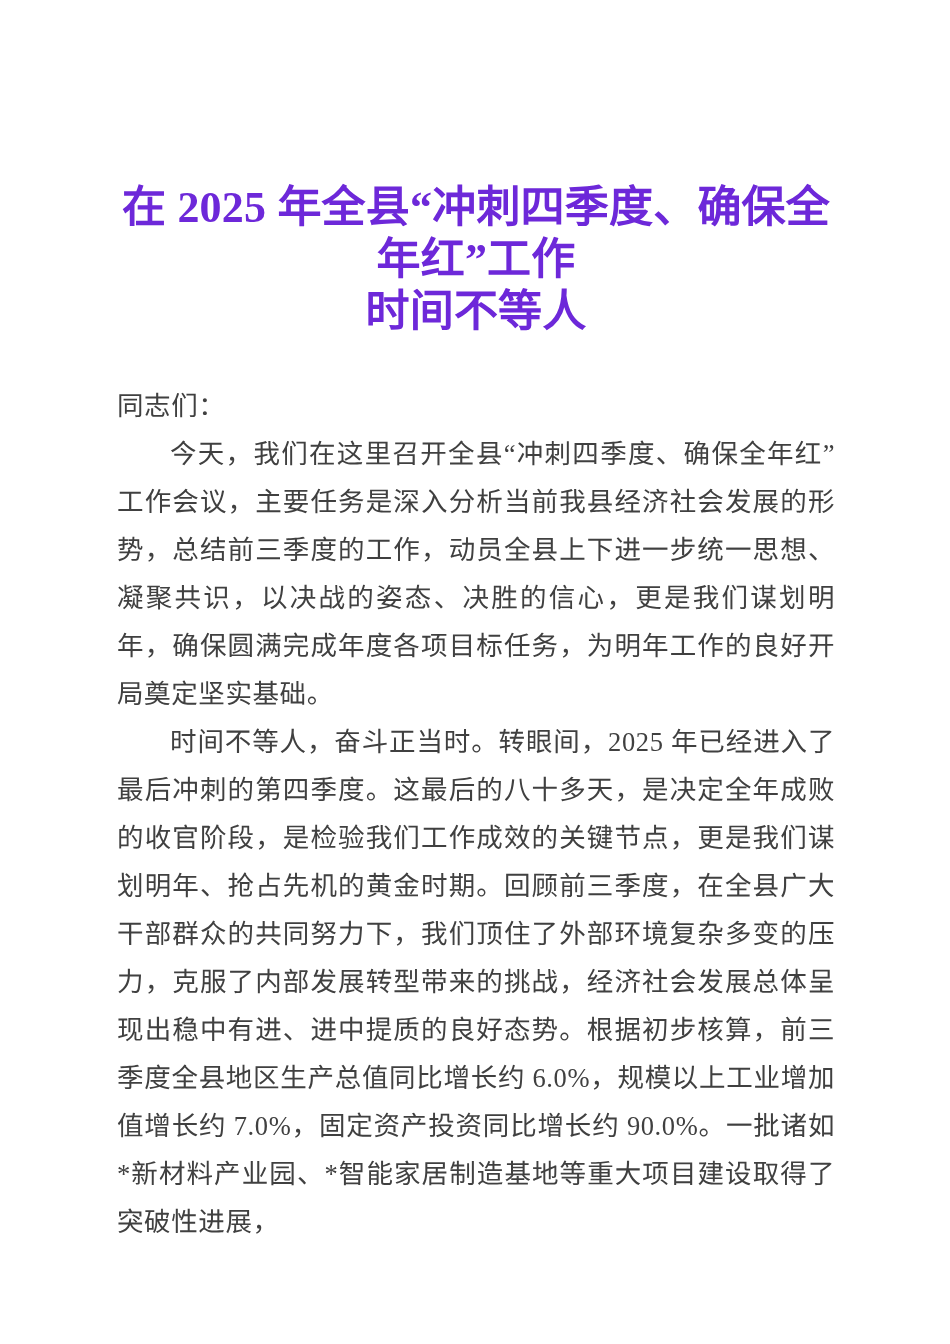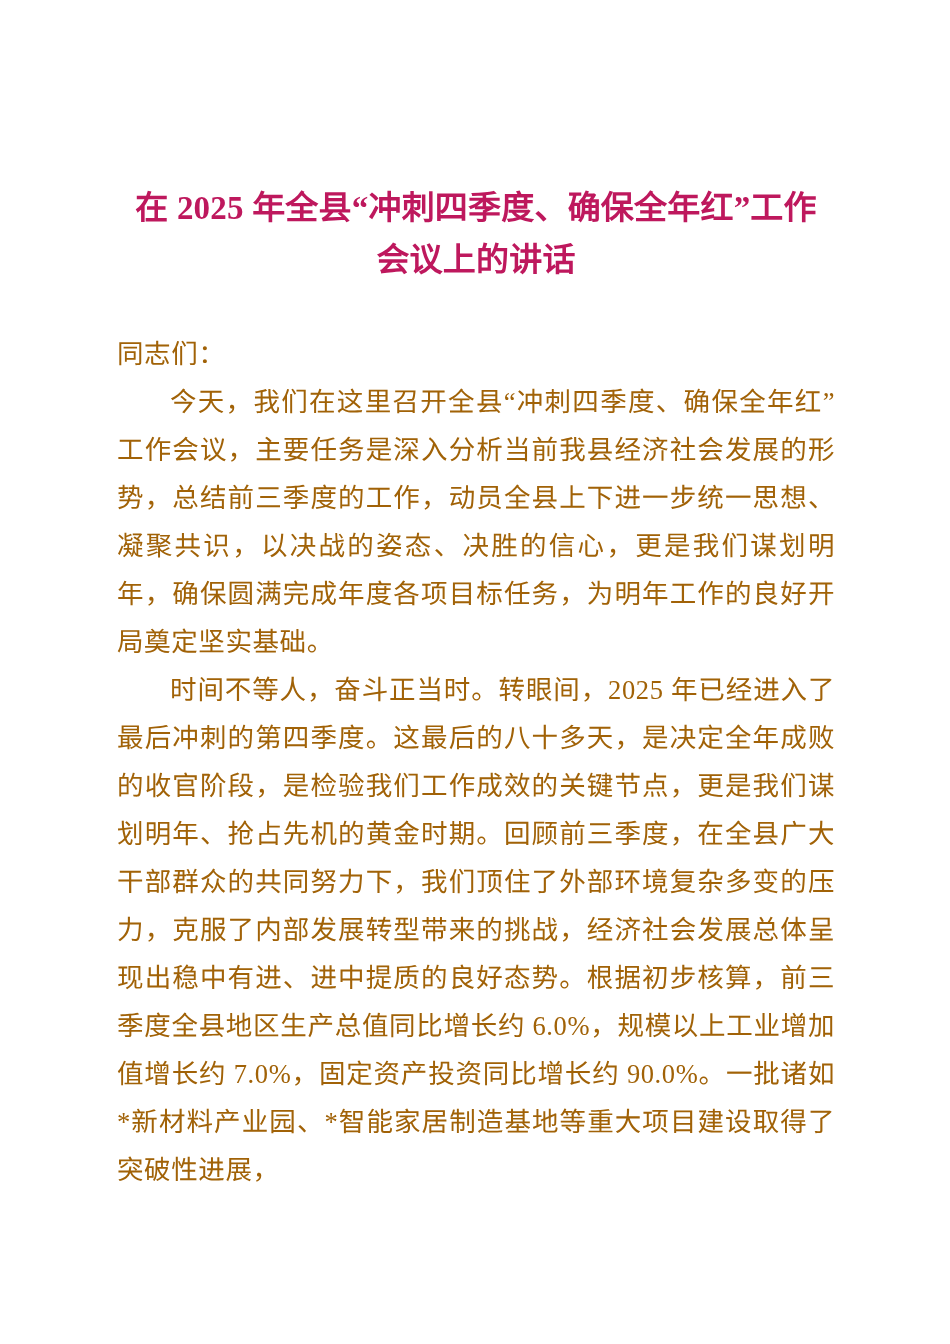--- a/index.html
+++ b/index.html
@@ -25,43 +25,43 @@
     width: 718px;
   }
 
   
   .doc-title {
     margin: 0;
     padding: 0;
     text-align: center;
     font-family: "Liberation Serif", "DejaVu Serif", serif;
     font-weight: bold;
-    font-size: 33px;
+    font-size: 44px;
     line-height: 52px;
-    color: #be185d;
+    color: #6d28d9;
     letter-spacing: 0.2px;
     padding-top: 182px;
   }
 
   .doc-title .tline {
     display: block;
   }
 
   
   .body-block {
     margin-top: 44px;
   }
 
   p.para {
     margin: 0;
     padding: 0;
     font-family: "Liberation Serif", "DejaVu Serif", serif;
     font-size: 26.5px;
     line-height: 48px;
-    color: #a16207;
+    color: #404040;
     text-align: justify;
     text-justify: inter-ideograph;
     letter-spacing: 0.6px;
     word-break: break-all;
   }
 
   p.para.salutation {
     text-indent: 0;
   }
 
@@ -71,21 +71,21 @@
 </style>
 </head>
 <body>
 
 <div class="page">
 
   <div class="content">
 
     <h1 class="doc-title">
       <span class="tline">在 2025 年全县“冲刺四季度、确保全年红”工作</span>
-      <span class="tline">会议上的讲话</span>
+      <span class="tline">时间不等人</span>
     </h1>
 
     <div class="body-block">
 
       <p class="para salutation">同志们：</p>
 
       <p class="para indent">今天，我们在这里召开全县“冲刺四季度、确保全年红”工作会议，主要任务是深入分析当前我县经济社会发展的形势，总结前三季度的工作，动员全县上下进一步统一思想、凝聚共识，以决战的姿态、决胜的信心，更是我们谋划明年，确保圆满完成年度各项目标任务，为明年工作的良好开局奠定坚实基础。</p>
 
       <p class="para indent">时间不等人，奋斗正当时。转眼间，2025 年已经进入了最后冲刺的第四季度。这最后的八十多天，是决定全年成败的收官阶段，是检验我们工作成效的关键节点，更是我们谋划明年、抢占先机的黄金时期。回顾前三季度，在全县广大干部群众的共同努力下，我们顶住了外部环境复杂多变的压力，克服了内部发展转型带来的挑战，经济社会发展总体呈现出稳中有进、进中提质的良好态势。根据初步核算，前三季度全县地区生产总值同比增长约 6.0%，规模以上工业增加值增长约 7.0%，固定资产投资同比增长约 90.0%。一批诸如*新材料产业园、*智能家居制造基地等重大项目建设取得了突破性进展，</p>
 

